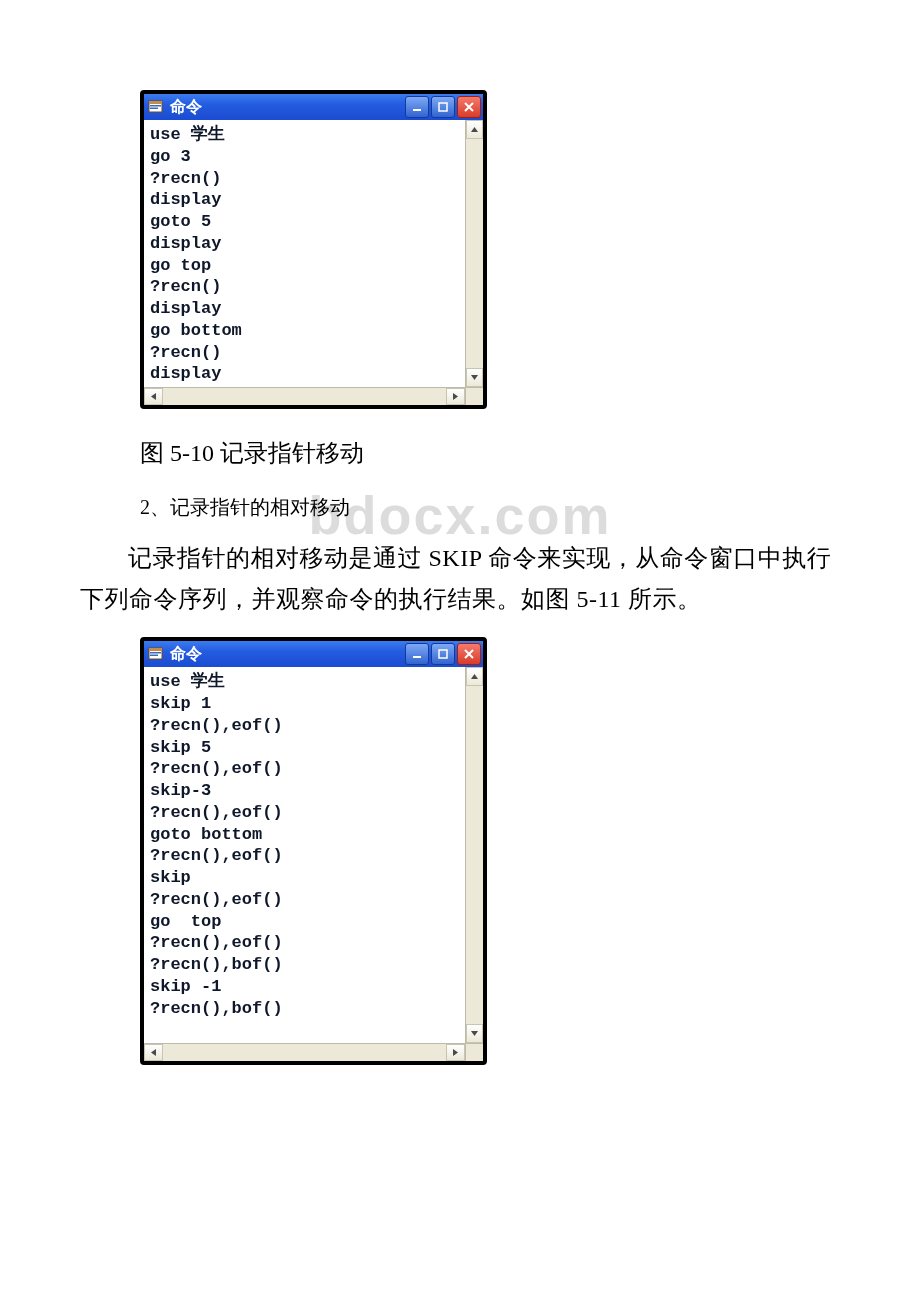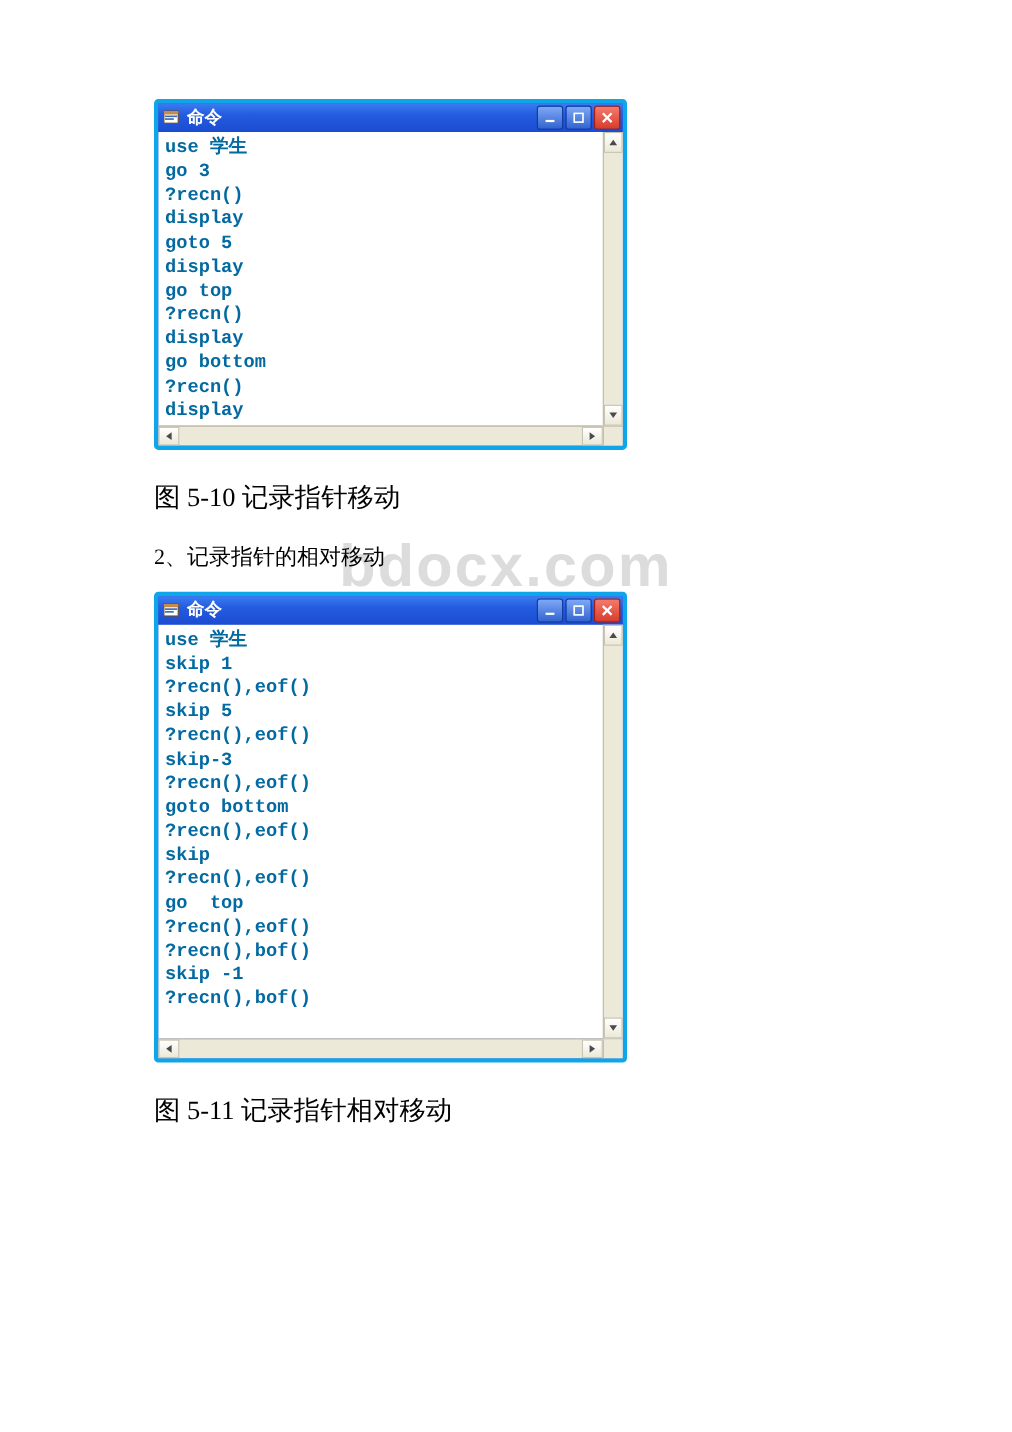--- a/index.html
+++ b/index.html
@@ -29,22 +29,22 @@
     font-size: 20px;
     line-height: 1.7;
     margin: 10px 0 14px 60px;
   }
 
   
   .shot-wrap {
     margin-left: 60px;
   }
   .command-window {
-    width: 430px;
-    border: 4px solid #0ea5e9;
+    width: 347px;
+    border: 4px solid #000000;
     border-radius: 4px;
     font-family: "Courier New", monospace;
     box-sizing: border-box;
     background: #2853e4;
   }
   .titlebar {
     display: flex;
     align-items: center;
     height: 26px;
     background: linear-gradient(to bottom, #3b7cf0, #245ce0 40%, #1b4bd0);
@@ -83,21 +83,21 @@
 
   .cw-body {
     background: #fff;
     display: flex;
   }
   .cw-content {
     flex: 1;
     padding: 4px 6px 2px 6px;
     font-size: 17px;
     font-weight: bold;
-    color: #0369a1;
+    color: #0f172a;
     line-height: 1.28;
     white-space: pre;
     overflow: hidden;
   }
   .vscroll {
     width: 17px;
     background: #ece9d8;
     display: flex;
     flex-direction: column;
     justify-content: space-between;
@@ -221,20 +221,21 @@
     </div>
   </div>
 
   <p class="caption">图 5-10 记录指针移动</p>
 
   <div style="position:relative;">
     <div class="watermark" style="top:-6px;">bdocx.com</div>
     <p class="subhead" style="position:relative;">2、记录指针的相对移动</p>
   </div>
 
+  <p class="para">记录指针的相对移动是通过 SKIP 命令来实现，从命令窗口中执行下列命令序列，并观察命令的执行结果。如图 5-11 所示。</p>
 
   <div class="shot-wrap">
     <div class="command-window">
       <div class="titlebar">
         <span class="appicon">
           <svg width="16" height="16" viewBox="0 0 16 16">
             <rect x="1" y="2" width="13" height="11" fill="#fff" stroke="#6a4a2a" stroke-width="1"></rect>
             <path d="M1 2 L14 2 L14 5 L1 5 Z" fill="#c48b4a"></path>
             <rect x="2" y="6" width="11" height="1.5" fill="#3a6db5"></rect>
             <rect x="2" y="8.5" width="8" height="1.5" fill="#3a6db5"></rect>
@@ -301,15 +302,14 @@
         <div class="h-arrow">
           <svg width="9" height="9" viewBox="0 0 9 9">
               <path d="M7 4.5 L2 1 L2 8 Z" fill="#4a4a4a"></path>
             </svg>
         </div>
         <div class="h-corner"></div>
       </div>
     </div>
   </div>
 
-  <p class="caption">图 5-11 记录指针相对移动</p>
 
 </div>
 
 </body></html>

